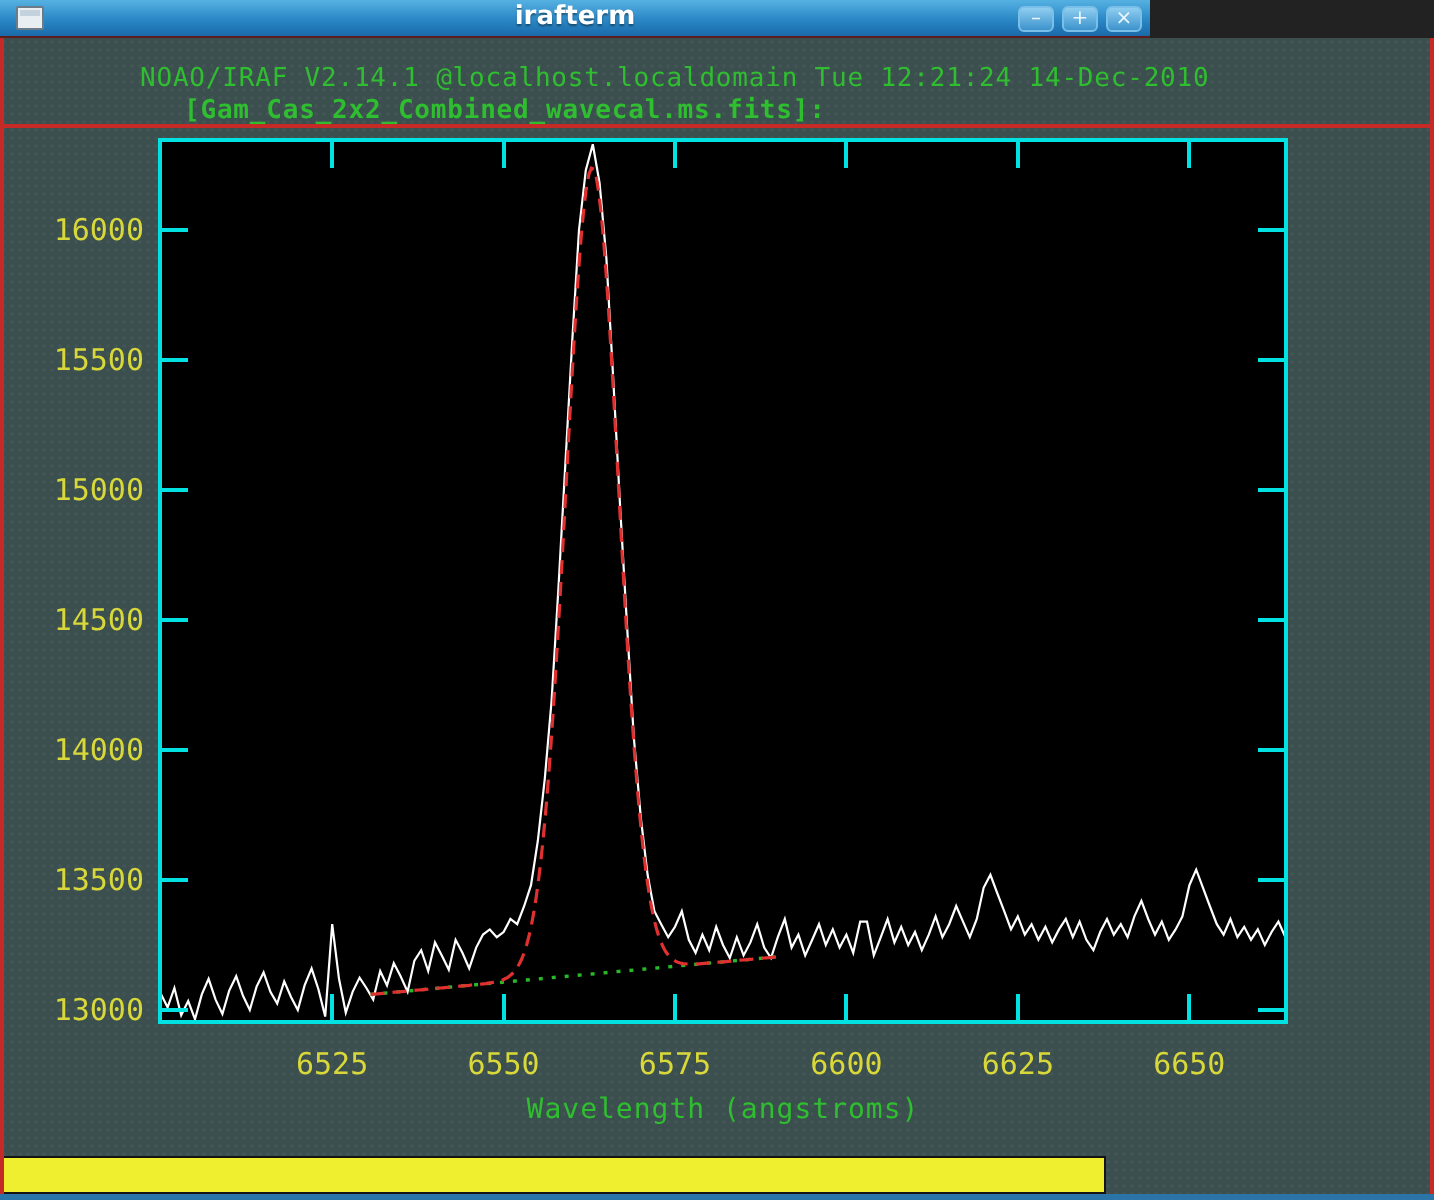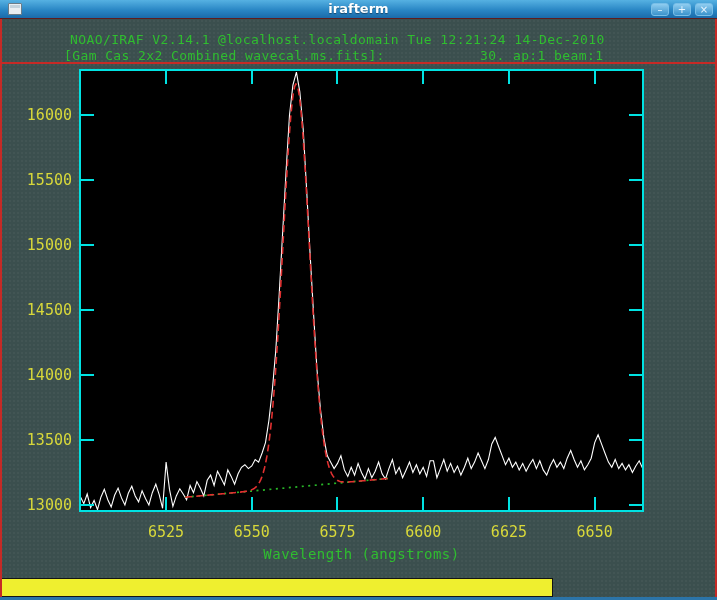--- a/index.html
+++ b/index.html
@@ -1,21 +1,21 @@
 <!DOCTYPE html>
 <html><head>
 <meta charset="utf-8">
 <style>
   * { margin:0; padding:0; box-sizing:border-box; }
   html,body { width:717px; height:600px; overflow:hidden; background:#222; }
   body { font-family:"DejaVu Sans Mono", monospace; position:relative; }
 
   
   .titlebar {
-    position:absolute; left:0; top:0; width:717px; height:19px;
+    position:absolute; left:0; top:0; width:575px; height:19px;
     background:linear-gradient(#56b1e2 0%, #2a87c5 55%, #1a6aa9 100%);
     border-bottom:1px solid #5e1d1d;
   }
   .win-icon {
     position:absolute; left:8px; top:3px; width:14px; height:12px;
     background:#e9eef2; border:1px solid #6b7c88; border-radius:1px;
   }
   .win-icon::before {
     content:""; position:absolute; left:1px; right:1px; top:1px; height:3px;
     background:#c3d2dc;
@@ -41,21 +41,21 @@
     background-image:radial-gradient(rgba(255,255,255,0.035) 1px, transparent 1px);
     background-size:4px 4px;
     padding-left:44px;
   }
   .edge { position:absolute; top:0; width:2px; height:578px; background:#c62a26; }
   .edge.left { left:0; } .edge.right { left:715px; }
   .separator { position:absolute; left:0; top:43px; width:717px; height:2px; background:#c62a26; }
 
   .banner { position:absolute; white-space:pre; font-size:13px; letter-spacing:0.4px; color:#2fbe2f; }
   .hline1 { left:70px; top:13px; }
-  .hline2a { left:64px; top:29px; }
+  .hline2a { left:92px; top:29px;font-weight:bold; }
   .hline2b { left:480px; top:29px; }
 
   svg.plot { position:absolute; left:0; top:0; width:717px; height:562px; cursor:crosshair; }
 
   .statusbar {
     position:absolute; left:0; top:559px; width:553px; height:19px;
     background:#efef2f; border:1px solid #141414;
     font-size:13px; line-height:16px; color:#101010; white-space:pre;
     padding:1px 0 0 2px; letter-spacing:0.2px;
   }
@@ -70,21 +70,20 @@
   <div class="win-buttons">
     <div class="win-btn">–</div>
     <div class="win-btn">+</div>
     <div class="win-btn">×</div>
   </div>
 </div>
 
 <div class="content">
   <div class="banner hline1">NOAO/IRAF V2.14.1 @localhost.localdomain Tue 12:21:24 14-Dec-2010</div>
   <div class="banner hline2a">[Gam_Cas_2x2_Combined_wavecal.ms.fits]:</div>
-  <div class="banner hline2b">30. ap:1 beam:1</div>
   <div class="separator"></div>
 
   <svg class="plot" id="plot" viewBox="0 0 717 562">
       <rect x="80" y="51" width="563" height="441" fill="#000000"></rect>
       <polyline points="80.3,477.6 83.8,484.7 87.2,475.0 90.6,488.6 94.1,481.5 97.5,490.6 100.9,478.2 104.3,470.4 107.8,480.8 111.2,488.0 114.6,476.3 118.1,469.1 121.5,478.9 124.9,486.0 128.3,474.3 131.8,467.2 135.2,476.9 138.6,482.8 142.1,471.7 145.5,479.5 148.9,486.0 152.3,473.7 155.8,465.2 159.2,475.6 162.6,489.3 166.1,443.1 169.5,470.4 172.9,487.3 176.3,476.9 179.8,469.8 183.2,475.0 186.6,480.8 190.1,466.5 193.5,473.7 196.9,462.6 200.3,469.1 203.8,476.9 207.2,461.3 210.6,456.1 214.1,466.5 217.5,452.2 220.9,458.7 224.4,465.9 227.8,450.9 231.2,457.4 234.6,465.2 238.1,454.8 241.5,448.3 244.9,445.7 248.4,449.6 251.8,447.0 255.2,440.5 258.6,443.1 262.1,434.0 265.5,423.6 268.9,401.5 272.4,370.3 275.8,331.3 279.2,275.4 282.6,214.3 286.1,151.9 289.5,96.0 292.9,66.1 296.4,53.1 299.8,72.6 303.2,110.3 306.6,170.1 310.1,235.1 313.5,293.6 316.9,349.5 320.4,389.8 323.8,418.4 327.2,436.6 330.6,443.1 334.1,449.6 337.5,444.4 340.9,436.6 344.4,450.9 347.8,457.4 351.2,448.3 354.6,456.1 358.1,444.4 361.5,453.5 364.9,460.0 368.4,449.6 371.8,458.7 375.2,452.2 378.6,443.1 382.1,454.8 385.5,460.0 388.9,449.6 392.4,440.5 395.8,454.8 399.2,448.3 402.6,458.7 406.1,450.9 409.5,443.1 412.9,453.5 416.4,445.7 419.8,454.8 423.2,448.3 426.6,457.4 430.1,441.8 433.5,441.8 436.9,458.7 440.4,449.6 443.8,440.5 447.2,452.2 450.6,444.4 454.1,453.5 457.5,447.0 460.9,456.1 464.4,448.3 467.8,439.2 471.2,449.6 474.6,443.1 478.1,434.0 481.5,441.8 484.9,449.6 488.4,440.5 491.8,424.9 495.2,418.4 498.6,427.5 502.1,436.6 505.5,445.7 508.9,439.2 512.4,448.3 515.8,443.1 519.2,450.9 522.7,444.4 526.1,452.2 529.5,445.7 532.9,440.5 536.4,449.6 539.8,441.8 543.2,450.9 546.7,456.1 550.1,447.0 553.5,440.5 556.9,448.3 560.4,443.1 563.8,449.6 567.2,439.2 570.7,431.4 574.1,440.5 577.5,448.3 580.9,441.8 584.4,450.9 587.8,445.7 591.2,439.2 594.7,423.6 598.1,415.8 601.5,424.9 604.9,434.0 608.4,443.1 611.8,448.3 615.2,440.5 618.7,449.6 622.1,444.4 625.5,450.9 628.9,445.7 632.4,453.5 635.8,447.0 639.2,441.8 642.7,449.6" fill="none" stroke="#ffffff" stroke-width="1.1"></polyline>
       <line x1="185.2624847746671" y1="478.21875" x2="388.92996345919596" y2="459.36704009433964" stroke="#28b828" stroke-width="1.7" stroke-dasharray="2 4.5"></line>
       <path d="M185.3 478.2L186.5 478.1L187.7 478.0L188.9 477.9L190.1 477.8L191.3 477.7L192.5 477.6L193.7 477.4L194.9 477.3L196.1 477.2L197.3 477.1L198.5 477.0L199.7 476.9L200.9 476.8L202.1 476.7L203.3 476.6L204.5 476.4L205.7 476.3L206.9 476.2L208.1 476.1L209.3 476.0L210.5 475.9L211.7 475.8L212.9 475.7L214.1 475.6L215.3 475.4L216.5 475.3L217.7 475.2L218.9 475.1L220.1 475.0L221.3 474.9L222.5 474.8L223.7 474.7L224.9 474.6L226.1 474.4L227.3 474.3L228.5 474.2L229.7 474.1L230.9 474.0L232.1 473.9L233.3 473.8L234.5 473.7L235.7 473.5L236.9 473.4L238.1 473.3L239.3 473.2L240.5 473.1L241.7 472.9L242.9 472.8L244.1 472.6L245.3 472.4L246.5 472.2L247.7 472.0L248.9 471.7L250.1 471.4L251.3 471.0L252.5 470.4L253.7 469.8L254.9 468.9L256.1 467.9L257.3 466.6L258.5 464.9L259.7 462.9L260.9 460.4L262.1 457.3L263.3 453.5L264.5 449.0L265.7 443.6L266.9 437.2L268.1 429.6L269.3 420.8L270.5 410.7L271.7 399.2L272.9 386.2L274.1 371.7L275.3 355.7L276.5 338.2L277.7 319.4L278.9 299.3L280.1 278.3L281.3 256.4L282.5 234.0L283.7 211.5L284.9 189.2L286.1 167.6L287.3 147.0L288.5 127.9L289.7 110.7L290.9 95.8L292.1 83.5L293.3 74.2L294.5 68.0L295.7 65.1L296.9 65.6L298.1 69.5L299.3 76.7L300.5 86.9L301.7 100.0L302.9 115.5L304.1 133.3L305.3 152.8L306.5 173.6L307.7 195.3L308.9 217.5L310.1 239.8L311.3 261.8L312.5 283.2L313.7 303.7L314.9 323.1L316.1 341.2L317.3 357.9L318.5 373.1L319.7 386.8L320.9 399.1L322.1 409.8L323.3 419.2L324.5 427.3L325.7 434.2L326.9 440.0L328.1 444.9L329.3 448.9L330.5 452.1L331.7 454.8L332.9 456.9L334.1 458.5L335.3 459.8L336.5 460.8L337.7 461.6L338.9 462.1L340.1 462.5L341.3 462.8L342.5 462.9L343.7 463.0L344.9 463.1L346.1 463.1L347.3 463.0L348.5 463.0L349.7 462.9L350.9 462.8L352.1 462.7L353.3 462.6L354.5 462.5L355.7 462.4L356.9 462.3L358.1 462.2L359.3 462.1L360.5 462.0L361.7 461.9L362.9 461.8L364.1 461.7L365.3 461.6L366.5 461.4L367.7 461.3L368.9 461.2L370.1 461.1L371.3 461.0L372.5 460.9L373.7 460.8L374.9 460.7L376.1 460.6L377.3 460.4L378.5 460.3L379.7 460.2L380.9 460.1L382.1 460.0L383.3 459.9L384.5 459.8L385.7 459.7L386.9 459.6L388.1 459.4" fill="none" stroke="#e03030" stroke-width="1.6" stroke-dasharray="7 4"></path>
       <rect x="80" y="51" width="563" height="441" fill="none" stroke="#00e2e2" stroke-width="2" shape-rendering="crispEdges"></rect>
       <line x1="166.06151035322864" y1="492" x2="166.06151035322864" y2="478" stroke="#00e2e2" stroke-width="2" shape-rendering="crispEdges"></line>
       <line x1="166.06151035322864" y1="51" x2="166.06151035322864" y2="65" stroke="#00e2e2" stroke-width="2" shape-rendering="crispEdges"></line>

